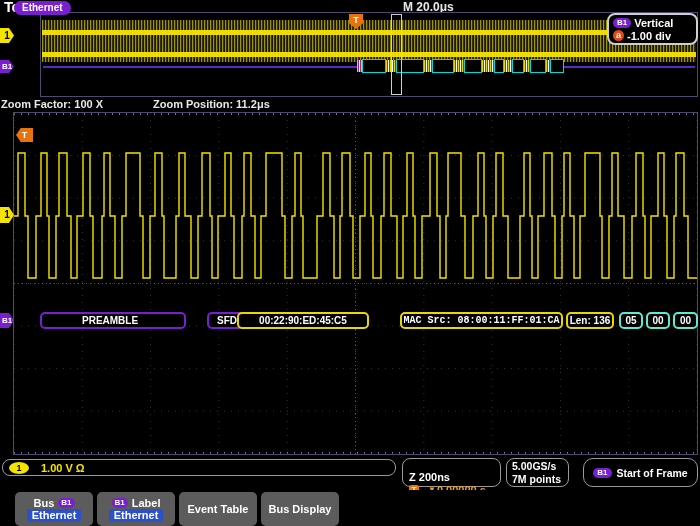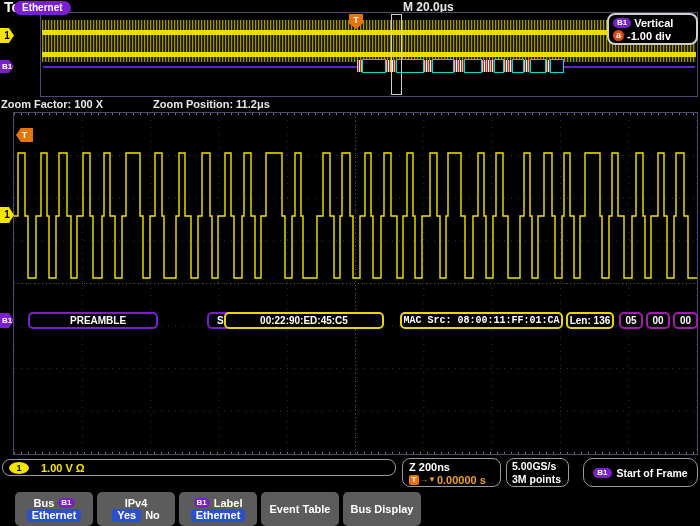--- a/index.html
+++ b/index.html
@@ -55,31 +55,31 @@
   .trig-t { position:absolute; left:16px; top:128px; width:17px; height:14px; background:#e8720c; color:#fff;
     font-size:9px; font-weight:bold; text-align:center; line-height:14px; z-index:4;
     clip-path:polygon(0 50%,28% 0,100% 0,100% 100%,28% 100%); }
 
   
   .decode-layer { position:absolute; left:0; top:312px; width:700px; height:17px; }
   .decode-box { position:absolute; top:0; height:17px; background:#000; color:#fff; font-size:10px; font-weight:bold;
     border-radius:5px; display:flex; align-items:center; justify-content:center; white-space:nowrap; overflow:hidden; }
   .decode-box.purple { border:2px solid #7a1fd0; }
   .decode-box.yellow { border:2px solid #e8d800; }
-  .decode-box.cyan   { border:2px solid #a21caf; }
+  .decode-box.cyan   { border:2px solid #5eead4; }
   .decode-box.padleft { justify-content:flex-start; padding-left:40px; }
   .bus-pill { position:absolute; left:14px; top:1px; height:14px; background:#7a1fd0; color:#fff; font-size:10px; font-weight:bold;
     border-radius:8px; padding:0 8px; line-height:14px; z-index:3; }
 
   
   .sbox { position:absolute; background:#000; border:1px solid #9a9a9a; border-radius:8px; }
   .s-ch { left:2px; top:459px; width:394px; height:17px; display:flex; align-items:center; gap:12px; padding-left:6px; }
   .s-ch .oval { background:#f5e400; color:#000; font-size:9px; font-weight:bold; border-radius:50%; width:20px; height:12px; line-height:12px; text-align:center; }
   .s-ch .val { color:#f5e400; font-size:11px; font-weight:bold; }
-  .s-zoom { left:402px; top:458px; width:99px; height:29px; padding:2px 6px; }
+  .s-zoom { left:402px; top:458px; width:99px; height:29px; padding:12px 6px; }
   .s-zoom .l1 { color:#fff; font-size:11px; font-weight:bold; line-height:13px; }
   .s-zoom .l2 { display:flex; align-items:center; gap:1px; line-height:12px; }
   .s-zoom .tsq { background:#e8720c; color:#fff; font-size:8px; font-weight:bold; width:10px; height:10px; line-height:10px; text-align:center; border-radius:2px; }
   .s-zoom .arr { color:#f0a020; font-size:8px; font-weight:bold; }
   .s-zoom .tv { color:#f0a020; font-size:11px; font-weight:bold; }
   .s-acq { left:506px; top:458px; width:63px; height:29px; padding:1px 5px; }
   .s-acq div { color:#fff; font-size:10.5px; font-weight:bold; line-height:13px; white-space:nowrap; }
   .s-b1 { left:583px; top:458px; width:115px; height:29px; border-radius:10px; display:flex; align-items:center; justify-content:center; gap:5px; }
   .s-b1 .txt { color:#fff; font-size:10.5px; font-weight:bold; }
 
@@ -171,23 +171,23 @@
         <line x1="0" y1="170.5" x2="683" y2="170.5" stroke="#5a5a5a" stroke-width="1" stroke-dasharray="1 3"></line>
         <path d="M0 103 L4 103 L4 40 L11 40 L11 103 L14 103 L14 165 L22 165 L22 103 L27 103 L27 40 L33 40 L33 103 L35 103 L35 165 L42 165 L42 103 L45 103 L45 40 L53 40 L53 103 L57 103 L57 165 L63 165 L63 103 L69 103 L69 40 L76 40 L76 103 L79 103 L79 165 L88 165 L88 103 L90 103 L90 40 L96 40 L96 103 L101 103 L101 165 L108 165 L108 103 L112 103 L112 40 L126 40 L126 103 L129 103 L129 165 L136 165 L136 103 L141 103 L141 40 L148 40 L148 103 L150 103 L150 165 L162 165 L162 103 L165 103 L165 40 L171 40 L171 103 L177 103 L177 165 L184 165 L184 103 L188 103 L188 40 L196 40 L196 103 L198 103 L198 165 L204 165 L204 103 L211 103 L211 40 L217 40 L217 103 L220 103 L220 165 L228 165 L228 103 L230 103 L230 40 L237 40 L237 103 L241 103 L241 165 L247 165 L247 103 L252 103 L252 40 L268 40 L268 103 L271 103 L271 165 L278 165 L278 103 L281 103 L281 40 L287 40 L287 103 L289 103 L289 165 L303 165 L303 103 L309 103 L309 40 L316 40 L316 103 L320 103 L320 165 L326 165 L326 103 L328 103 L328 40 L336 40 L336 103 L339 103 L339 165 L346 165 L346 103 L351 103 L351 40 L357 40 L357 103 L359 103 L359 165 L367 165 L367 103 L370 103 L370 40 L377 40 L377 103 L383 103 L383 165 L389 165 L389 103 L393 103 L393 40 L399 40 L399 103 L401 103 L401 165 L408 165 L408 103 L416 103 L416 40 L423 40 L423 103 L426 103 L426 165 L432 165 L432 103 L434 103 L434 40 L447 40 L447 103 L451 103 L451 165 L459 165 L459 103 L464 103 L464 40 L470 40 L470 103 L472 103 L472 165 L479 165 L479 103 L482 103 L482 40 L489 40 L489 103 L494 103 L494 165 L506 165 L506 103 L510 103 L510 40 L516 40 L516 103 L518 103 L518 165 L524 165 L524 103 L530 103 L530 40 L538 40 L538 103 L541 103 L541 165 L548 165 L548 103 L550 103 L550 40 L556 40 L556 103 L560 103 L560 165 L566 165 L566 103 L571 103 L571 40 L586 40 L586 103 L588 103 L588 165 L595 165 L595 103 L598 103 L598 40 L604 40 L604 103 L610 103 L610 165 L618 165 L618 103 L622 103 L622 40 L629 40 L629 103 L631 103 L631 165 L637 165 L637 103 L644 103 L644 40 L650 40 L650 103 L653 103 L653 165 L660 165 L660 103 L662 103 L662 40 L670 40 L670 103 L674 103 L674 165 L687 165 L687 103 L692 103 L692 40 L698 40 L698 103 L700 103 L700 165 L707 165 L707 103 L710 103 L710 40 L717 40 L717 103 L722 103 L722 165 L728 165 L728 103 L732 103 L732 40 L738 40 L738 103 L740 103 L740 165 L748 165 L748 103 L754 103 L754 40 L761 40 L761 103 L764 103 L764 165 L770 165 L770 103 L772 103 L772 40 L784 40 L784 103 L788 103 L788 165 L795 165 L795 103 L800 103 L800 40 L806 40 L806 103 L808 103 L808 165 L815 165 L815 103 L818 103 L818 40 L826 40 L826 103 L831 103 L831 165 L837 165 L837 103 L841 103 L841 40 L847 40 L847 103 L849 103 L849 165 L858 165 L858 103 L864 103" fill="none" stroke="#f5e400" stroke-width="1.4"></path>
       </svg>
   </div>
   <div class="trig-t">T</div>
 
   <div class="marker ch1" style="top:207px; height:16px; line-height:16px;">1</div>
   <div class="marker bus" style="top:313px; height:15px; line-height:15px;">B1</div>
 
   <div class="decode-layer">
-      <div class="decode-box purple padleft" style="left: 28px; width: 130px;">PREAMBLE</div>
+      <div class="decode-box purple padleft" style="left: 40px; width: 146px;">PREAMBLE</div>
       <div class="decode-box purple" style="left: 207px; width: 40px;">SFD</div>
-      <div class="decode-box yellow" style="left: 224px; width: 160px;">00:22:90:ED:45:C5</div>
+      <div class="decode-box yellow" style="left: 237px; width: 132px;">00:22:90:ED:45:C5</div>
       <div class="decode-box yellow" style="left: 400px; width: 163px; font-family: Liberation Mono, monospace;">MAC Src: 08:00:11:FF:01:CA</div>
       <div class="decode-box yellow" style="left: 566px; width: 48px;">Len: 136</div>
       <div class="decode-box cyan" style="left: 619px; width: 24px;">05</div>
       <div class="decode-box cyan" style="left: 646px; width: 24px;">00</div>
       <div class="decode-box cyan" style="left: 673px; width: 25px;">00</div>
     </div>
   <div class="bus-pill">Ethernet</div>
 
   <div class="sbox s-ch">
     <span class="oval">1</span>
@@ -196,48 +196,39 @@
   <div class="sbox s-zoom">
     <div class="l1">Z 200ns</div>
     <div class="l2">
       <span class="tsq">T</span>
       <span class="arr">→▼</span>
       <span class="tv">0.00000 s</span>
     </div>
   </div>
   <div class="sbox s-acq">
     <div>5.00GS/s</div>
-    <div>3M points</div>
+    <div>7M points</div>
   </div>
   <div class="sbox s-b1">
     <span class="pill-b1">B1</span>
     <span class="txt">Start of Frame</span>
   </div>
 
   <div class="menu">
       <div class="menu-btn">
         <div class="mrow">
           <span>Bus</span>
           <span class="badge">B1</span>
         </div>
         <div class="mrow">
           <span class="hl">Ethernet</span>
         </div>
       </div>
       <div class="menu-btn">
         <div class="mrow">
-          <span>IPv4</span>
-        </div>
-        <div class="mrow">
-          <span class="hl">Yes</span>
-          <span>No</span>
-        </div>
-      </div>
-      <div class="menu-btn">
-        <div class="mrow">
           <span class="badge">B1</span>
           <span>Label</span>
         </div>
         <div class="mrow">
           <span class="hl">Ethernet</span>
         </div>
       </div>
       <div class="menu-btn">
         <div class="mrow">
           <span>Event Table</span>

